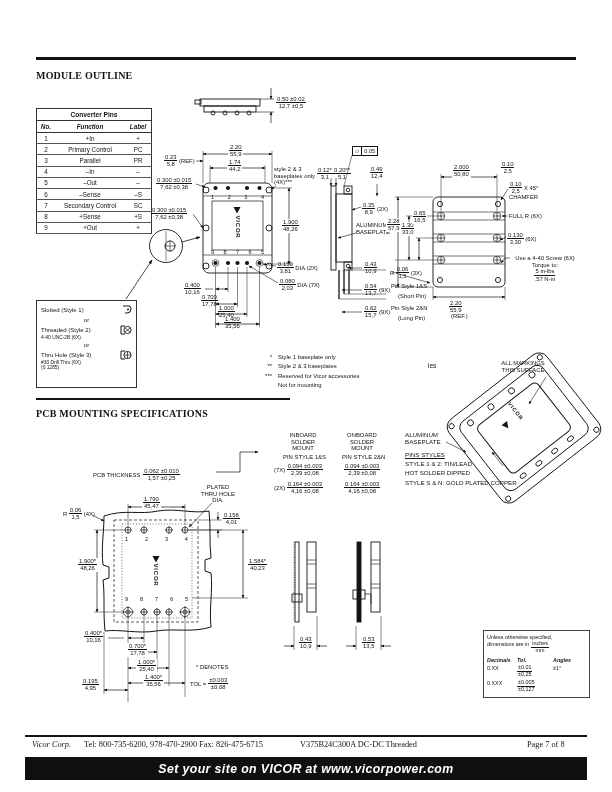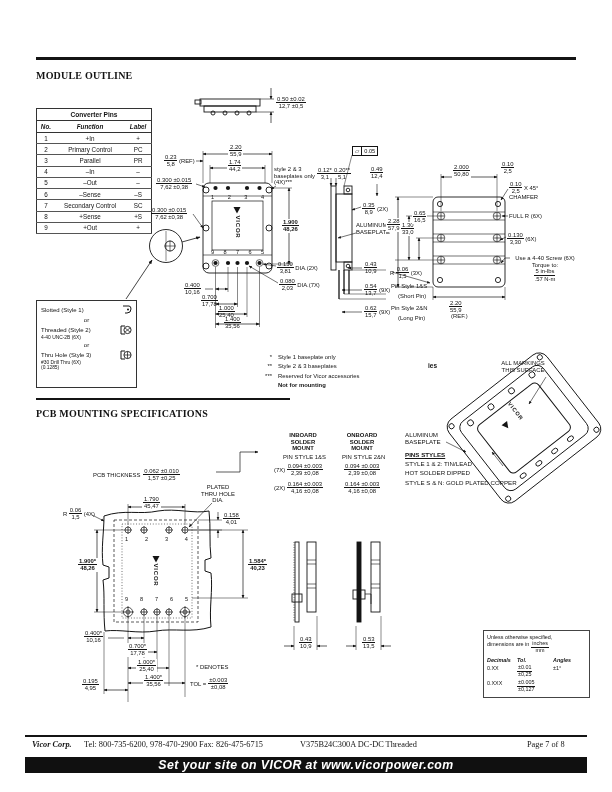--- a/index.html
+++ b/index.html
@@ -3,21 +3,21 @@
 <meta charset="utf-8">
 <style>
   html,body{margin:0;padding:0;background:#9a9a9a;}
   .page{position:relative;width:612px;height:792px;background:#fff;margin:0 auto;
         font-family:"Liberation Sans",sans-serif;color:#141414;overflow:hidden;}
   .ser{font-family:"Liberation Serif",serif;}
   .abs{position:absolute;}
   .lbl{position:absolute;font-size:5.9px;line-height:1.12;white-space:nowrap;color:#141414;}
   .c{text-align:center;}
   .bg{background:#fff;padding:0 1px;}
-  .b{font-weight:bold;}
+  .b{font-weight:normal;}
   .it{font-style:italic;}
   .dim{display:inline-flex;align-items:center;gap:1.5px;}
   .frac{display:inline-flex;flex-direction:column;align-items:center;line-height:1.1;}
   .ft{border-bottom:0.7px solid #141414;padding:0 1px;}
   .fb{padding:0 1px;}
   .dpre,.dsuf{white-space:nowrap;}
   .h1{font-size:13px;font-weight:bold;letter-spacing:0.4px;}
   .h2{font-size:10px;font-weight:bold;letter-spacing:0.2px;}
   .rule{position:absolute;background:#141414;}
   table.pins{position:absolute;left:36px;top:108px;width:116px;border:1px solid #333;
@@ -36,21 +36,21 @@
   .fn .mrow{display:flex;gap:6px;}
   .fn .mk{width:10px;text-align:right;}
   .toltable{position:absolute;left:483px;top:630px;width:99px;border:1px solid #444;
             box-shadow:0 0 0 1px #fff inset;font-size:5.4px;padding:3px 3px 4px 3px;line-height:1.25;}
   .toltable .hd{display:flex;font-weight:bold;font-style:italic;margin-top:3px;}
   .toltable .row{display:flex;align-items:flex-start;margin-top:2px;}
   .toltable .c1{width:30px;}
   .toltable .c2{width:36px;display:flex;flex-direction:column;align-items:flex-start;}
   .toltable .c3{width:24px;}
   .footer{position:absolute;left:0;top:740px;width:612px;font-size:8.3px;}
-  .banner{position:absolute;left:25px;top:757px;width:562px;height:16px;background:#101010;
+  .banner{position:absolute;left:25px;top:757px;width:562px;height:23px;background:#101010;
           color:#fff;display:flex;align-items:center;justify-content:center;
           font-size:12.3px;font-weight:bold;font-style:italic;letter-spacing:0.4px;}
   .watermark{position:absolute;left:148px;top:364px;font-size:34px;letter-spacing:13px;
              color:rgba(190,178,178,0.55);font-weight:bold;z-index:6;pointer-events:none;}
   svg.lines{position:absolute;left:0;top:0;z-index:1;}
   .z2{z-index:2;}
 </style>
 </head>
 <body>
 

